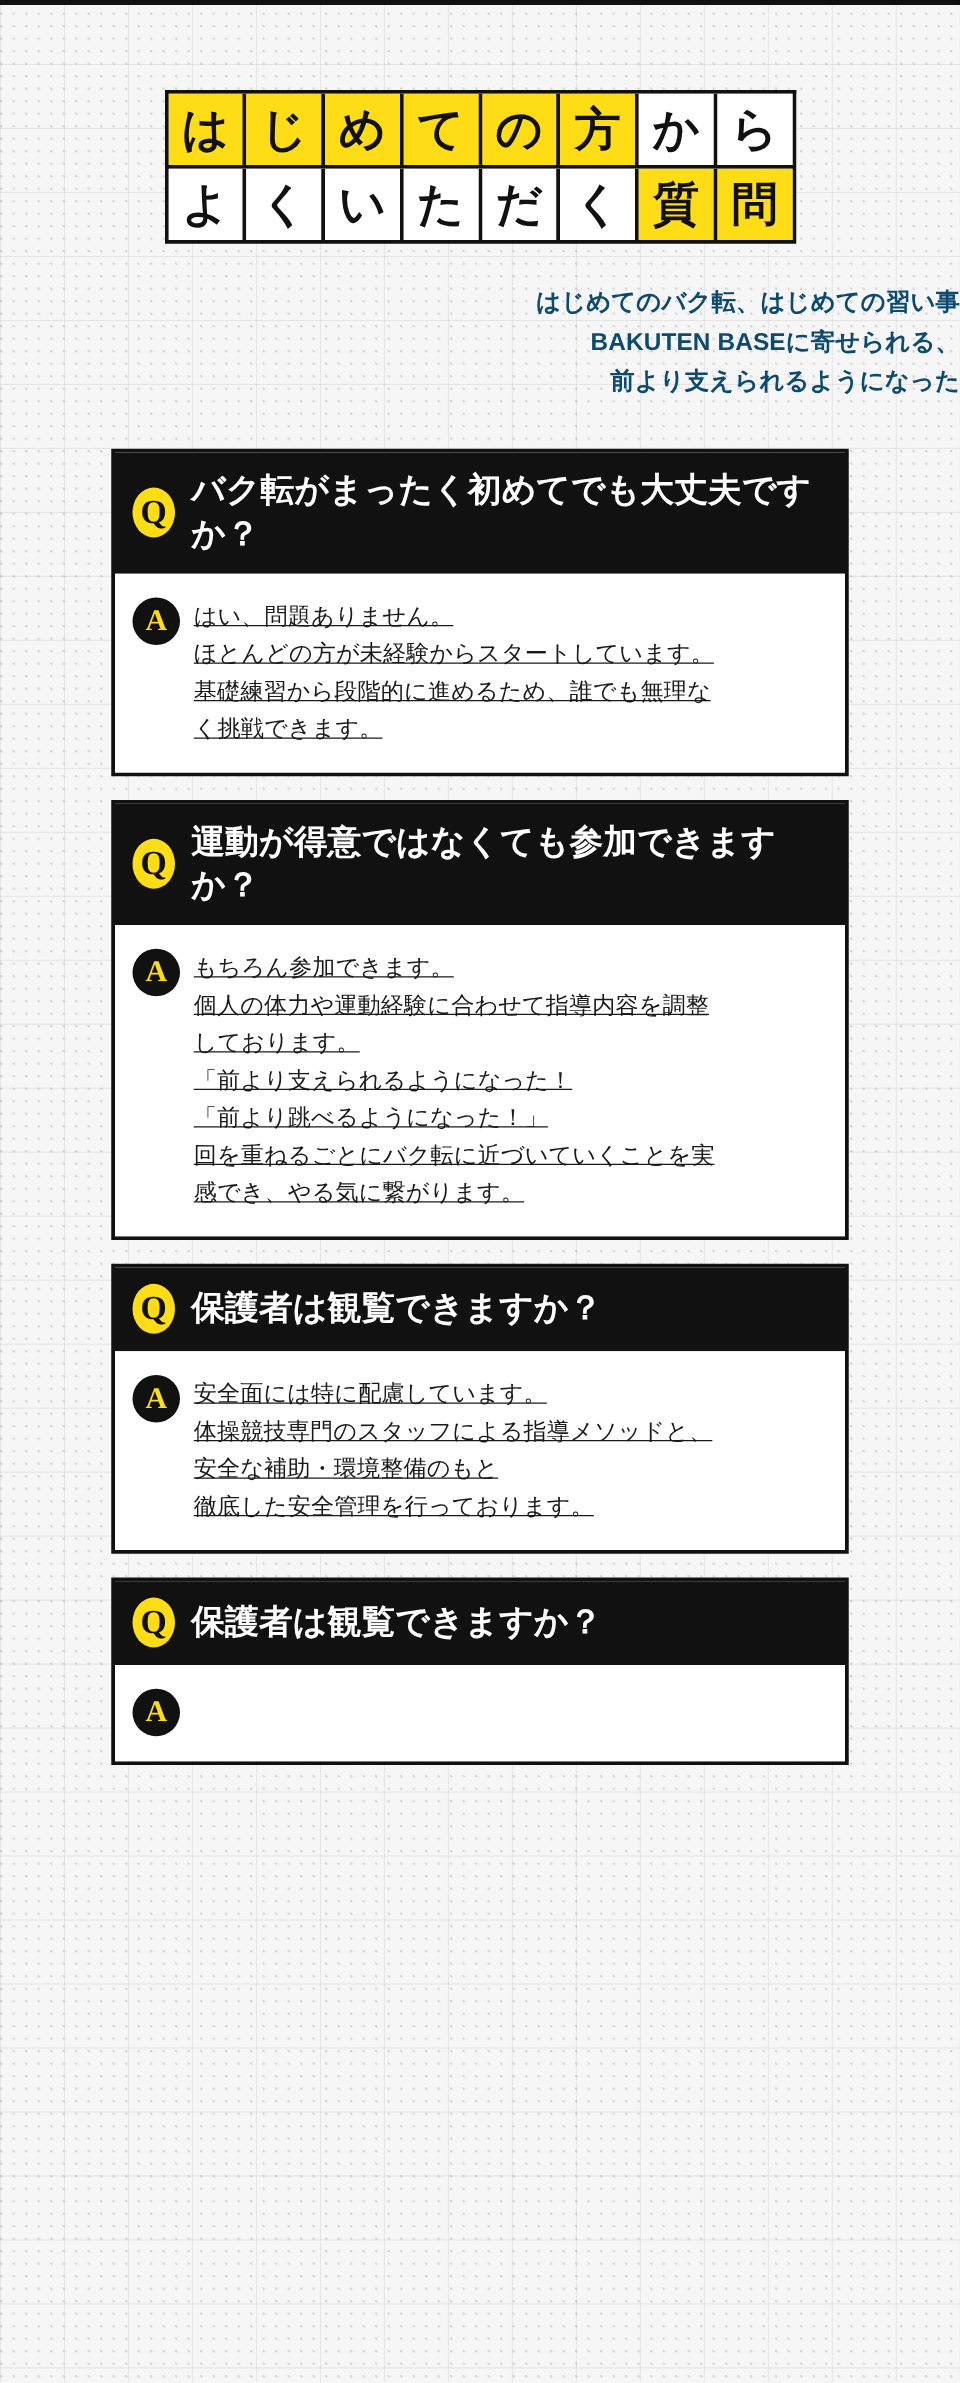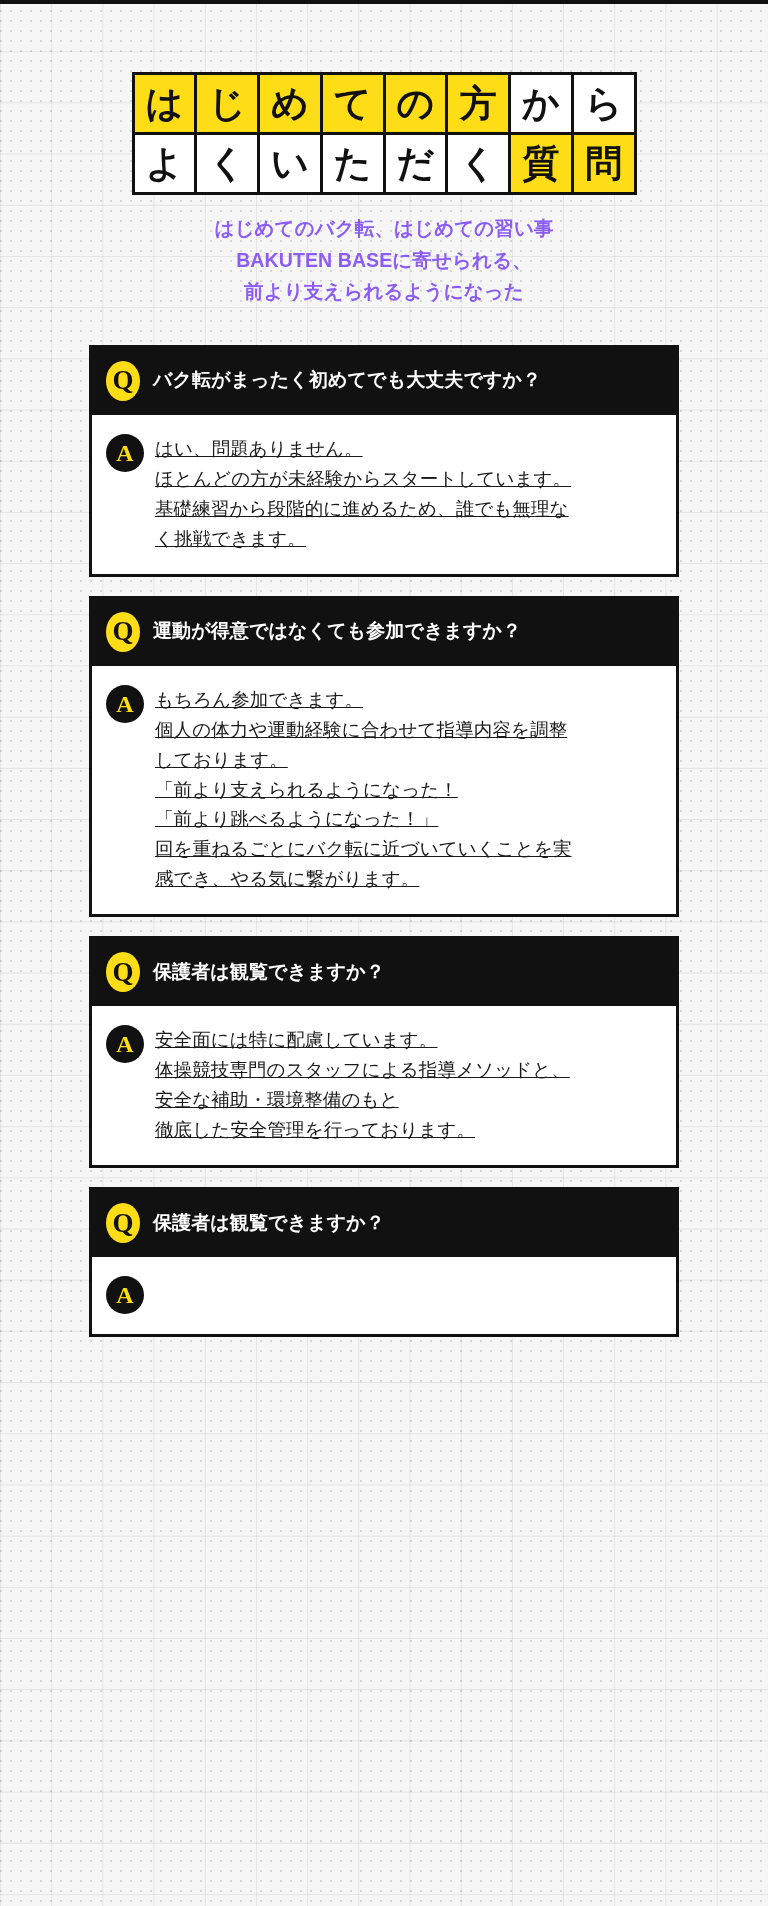--- a/index.html
+++ b/index.html
@@ -75,26 +75,26 @@
     background: #ffffff;
     border-right: 3px solid #111111;
     box-sizing: border-box;
     letter-spacing: 0;
   }
   .hcell:last-child { border-right: 0; }
   .hcell.hl { background: #ffdd16; }
 
   
   .lead {
-    margin: 18px auto 0 auto;
-    text-align: center;
+    margin: 32px auto 0 auto;
+    text-align: right;
     font-size: 19.5px;
     font-weight: 700;
     line-height: 1.62;
-    color: #8b5cf6;
+    color: #0c4a6e;
     letter-spacing: 0.1px;
   }
 
   
   .faq-list {
     margin: 37px auto 0 auto;
     width: 590px;
   }
   .faq-item {
     border: 3px solid #111111;
@@ -120,21 +120,21 @@
     align-items: center;
     justify-content: center;
     font-family: "Liberation Serif", "DejaVu Serif", serif;
     font-weight: 700;
     font-size: 27px;
     line-height: 1;
     margin-right: 13px;
   }
   .q-text {
     color: #ffffff;
-    font-size: 19px;
+    font-size: 27px;
     font-weight: 700;
     line-height: 1.3;
     letter-spacing: 0.1px;
   }
   .faq-a {
     display: flex;
     align-items: flex-start;
     padding: 18px 16px 20px 14px;
     background: #ffffff;
     box-sizing: border-box;

